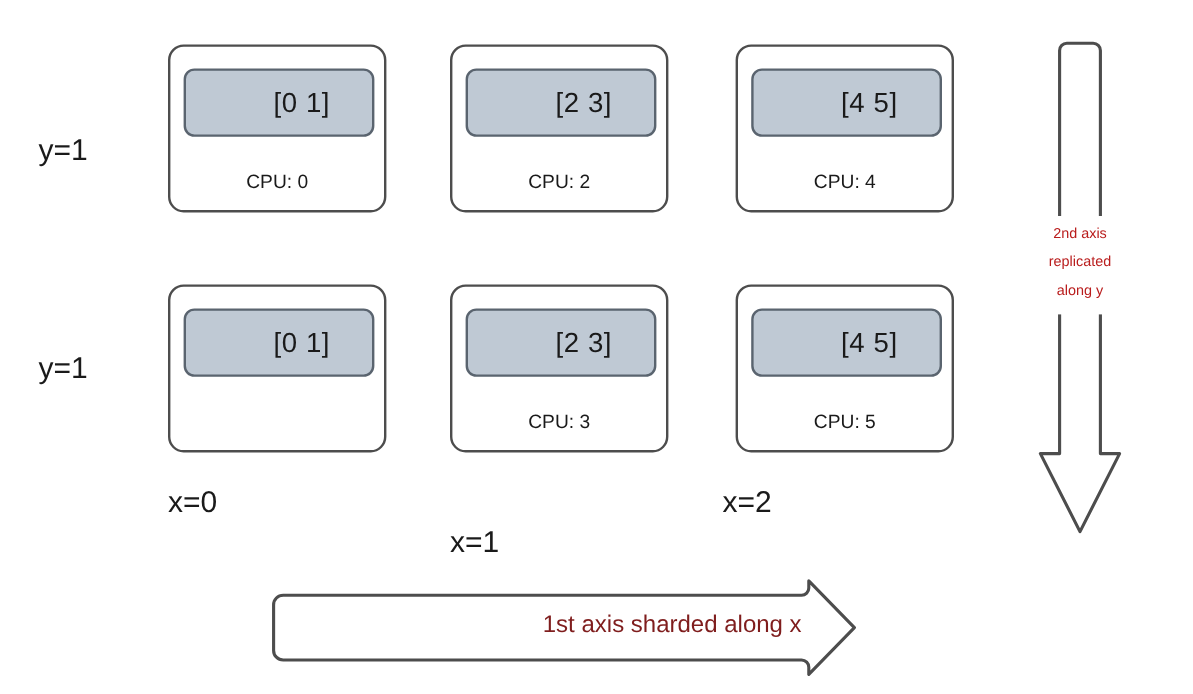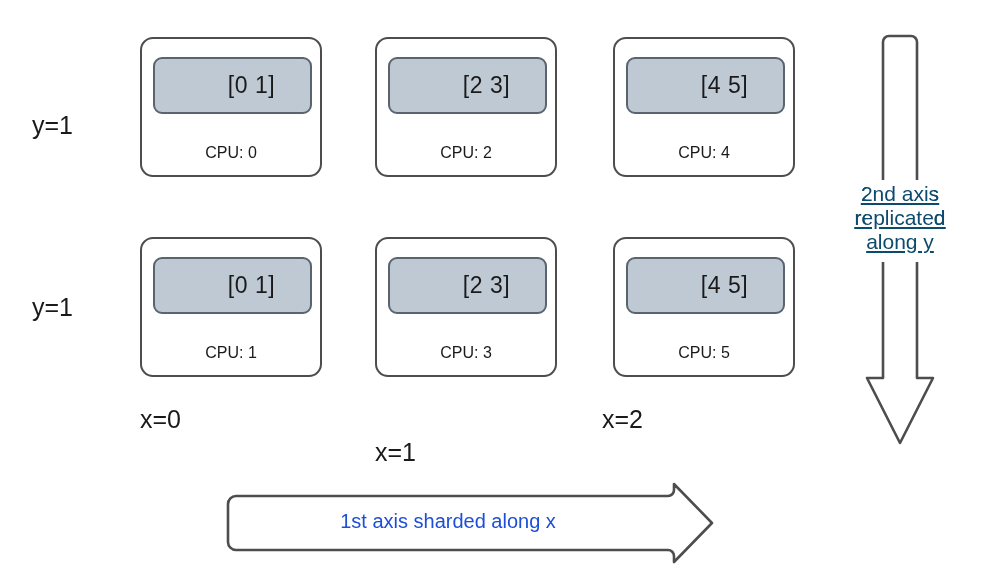--- a/index.html
+++ b/index.html
@@ -87,31 +87,30 @@
   .arrow-shape {
     fill: #ffffff;
     stroke: #4d4d4d;
     stroke-width: 2.6;
     stroke-linejoin: round;
   }
   .vtext {
     position: absolute;
     width: 150px;
     text-align: center;
-    font-size: 21px;
+    font-size: 12px;
     line-height: 24px;
-    color: #0c4a6e;
-    text-decoration: underline;
+    color: #b91c1c;
   }
   .htext {
     position: absolute;
-    text-align: center;
+    text-align: right;
     font-size: 20px;
     line-height: 1;
-    color: #1d4ed8;
+    color: #7f1d1d;
     white-space: nowrap;
   }
 </style>
 </head>
 <body>
 
 <div id="stage">
 
   <div class="row-label" style="left:32px; top:113px;">y=1</div>
   <div class="row-label" style="left:32px; top:295px;">y=1</div>
@@ -134,21 +133,20 @@
     <div class="chip">
       <span class="chip-label">[4 5]</span>
     </div>
     <div class="cpu-label">CPU: 4</div>
   </div>
 
   <div class="card" style="left:140px; top:237px;">
     <div class="chip">
       <span class="chip-label">[0 1]</span>
     </div>
-    <div class="cpu-label">CPU: 1</div>
   </div>
 
   <div class="card" style="left:375px; top:237px;">
     <div class="chip">
       <span class="chip-label">[2 3]</span>
     </div>
     <div class="cpu-label">CPU: 3</div>
   </div>
 
   <div class="card" style="left:613px; top:237px;">

